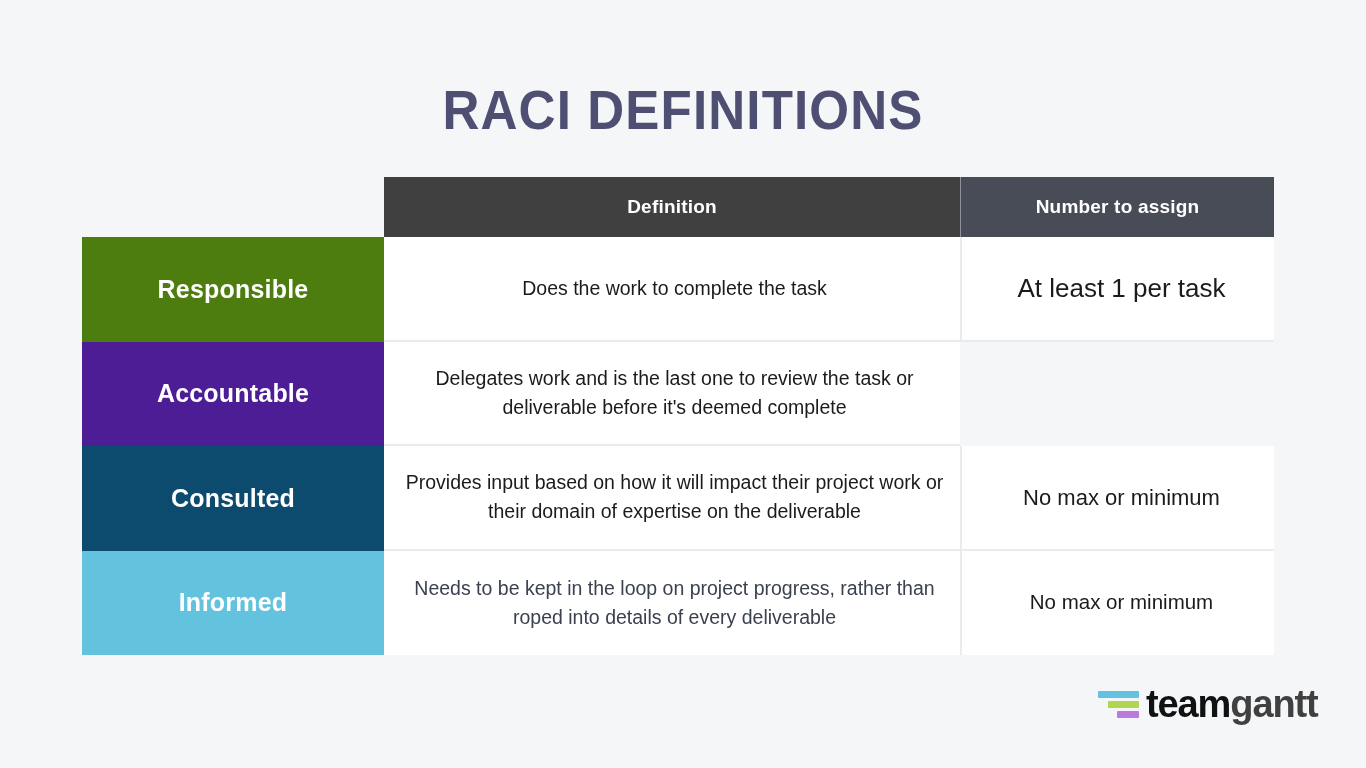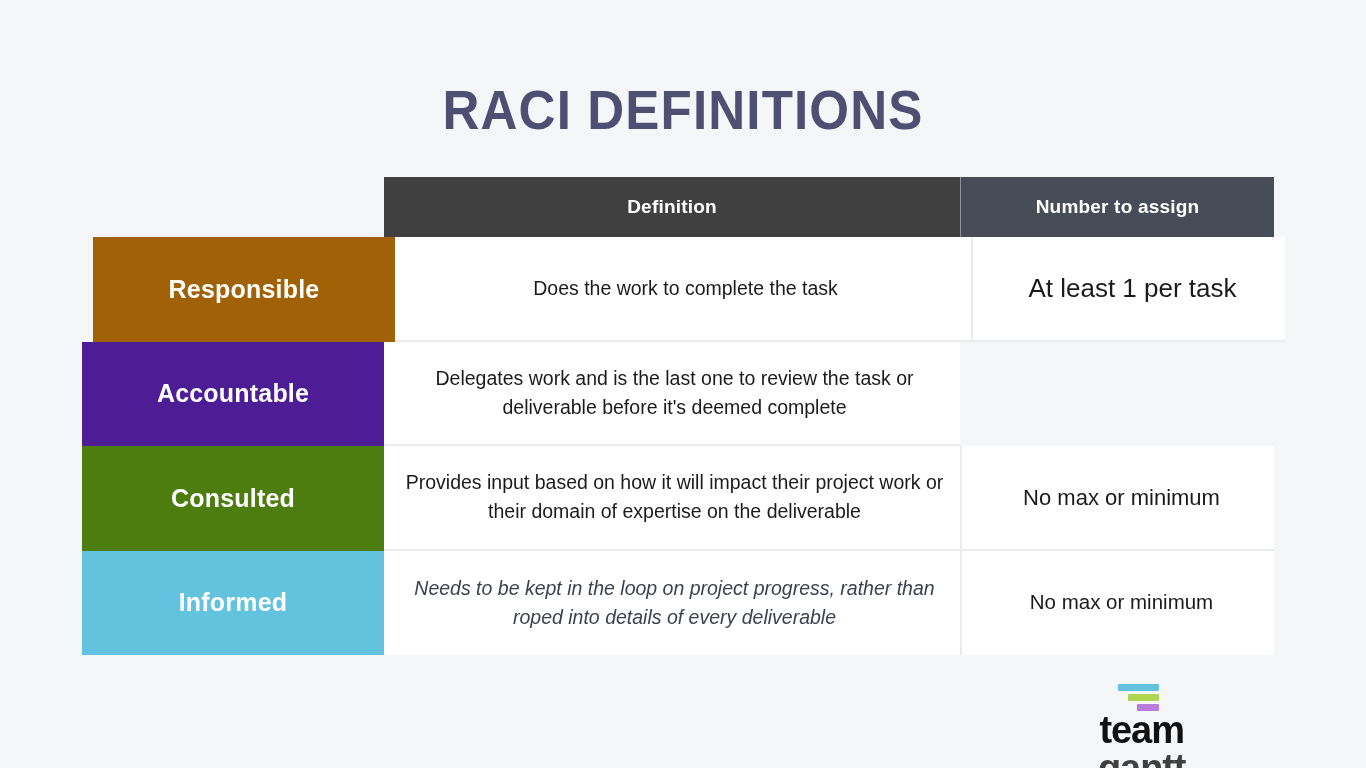--- a/index.html
+++ b/index.html
@@ -113,33 +113,32 @@
   .body-row .cell-definition,
   .body-row .cell-number {
     border-bottom: 2px solid #e9ebed;
     padding-left: 19px;
   }
   .body-row .cell-number { border-left: 2px solid #e9ebed; }
   .body-row:last-child .cell-definition,
   .body-row:last-child .cell-number { border-bottom: none; }
 
   
-  .row-informed .cell-definition { color: #3b414f; font-style: italic; }
+  .row-informed .cell-definition { color: #3b414f; }
   .row-consulted .cell-number { font-size: 22px; }
   .row-informed  .cell-number { font-size: 20.5px; }
 
   
   .logo {
     position: absolute;
     left: 1098px;
     top: 684px;
     display: flex;
     align-items: center;
     height: 40px;
-    flex-direction: column;
   }
   .logo-bars {
     width: 44px;
     height: 34px;
     display: flex;
     flex-direction: column;
     justify-content: center;
     gap: 3px;
     margin-right: 4px;
   }
@@ -164,32 +163,32 @@
 
 <div class="raci-table">
 
   <div class="raci-row header-row">
     <div class="cell-label"></div>
     <div class="cell-definition" style="background: #404040; color: rgb(255, 255, 255);">Definition</div>
     <div class="cell-number" style="background: rgb(71, 76, 87); color: rgb(255, 255, 255);">Number to assign</div>
   </div>
 
   <div class="raci-row body-row row-responsible">
-    <div class="cell-label" id="label-0" style="background: #a16207; margin-left: 11px;">Responsible</div>
+    <div class="cell-label" id="label-0" style="background: #4d7c0f;">Responsible</div>
     <div class="cell-definition">Does the work to complete the task</div>
     <div class="cell-number">At least 1 per task</div>
   </div>
 
   <div class="raci-row body-row row-accountable">
     <div class="cell-label" id="label-1" style="background: #4c1d95;">Accountable</div>
     <div class="cell-definition">Delegates work and is the last one to review the task or deliverable before it's deemed complete</div>
   </div>
 
   <div class="raci-row body-row row-consulted">
-    <div class="cell-label" id="label-2" style="background: #4d7c0f;">Consulted</div>
+    <div class="cell-label" id="label-2" style="background: #0c4a6e;">Consulted</div>
     <div class="cell-definition">Provides input based on how it will impact their project work or their domain of expertise on the deliverable</div>
     <div class="cell-number">No max or minimum</div>
   </div>
 
   <div class="raci-row body-row row-informed">
     <div class="cell-label" id="label-3" style="background: rgb(99, 195, 223); text-align: right;">Informed</div>
     <div class="cell-definition">Needs to be kept in the loop on project progress, rather than roped into details of every deliverable</div>
     <div class="cell-number">No max or minimum</div>
   </div>
 

